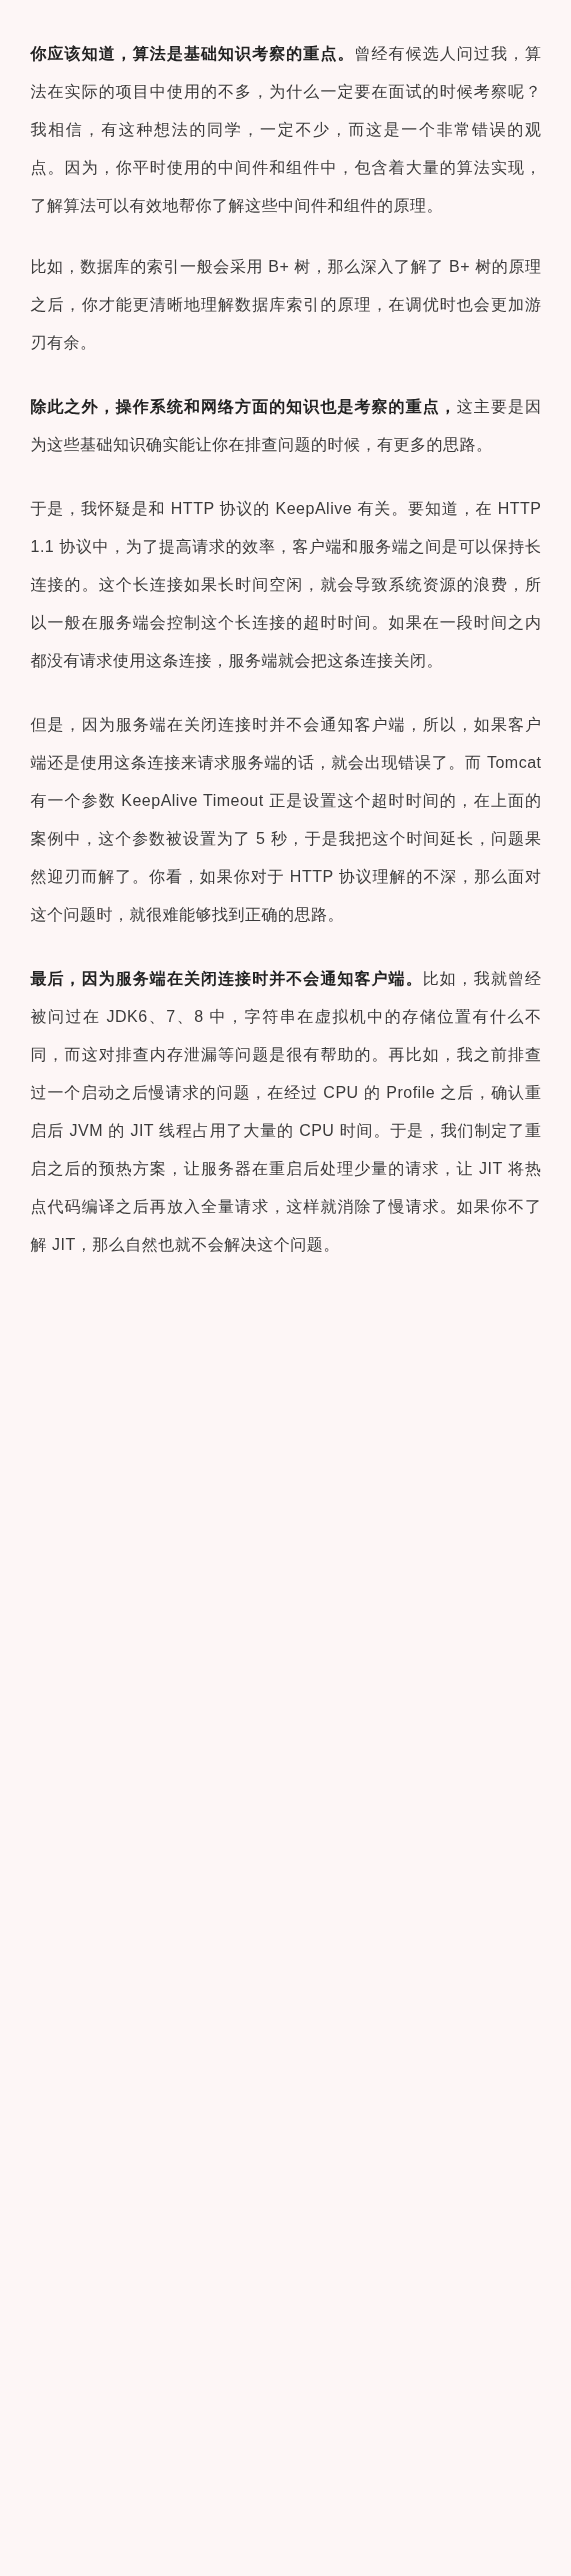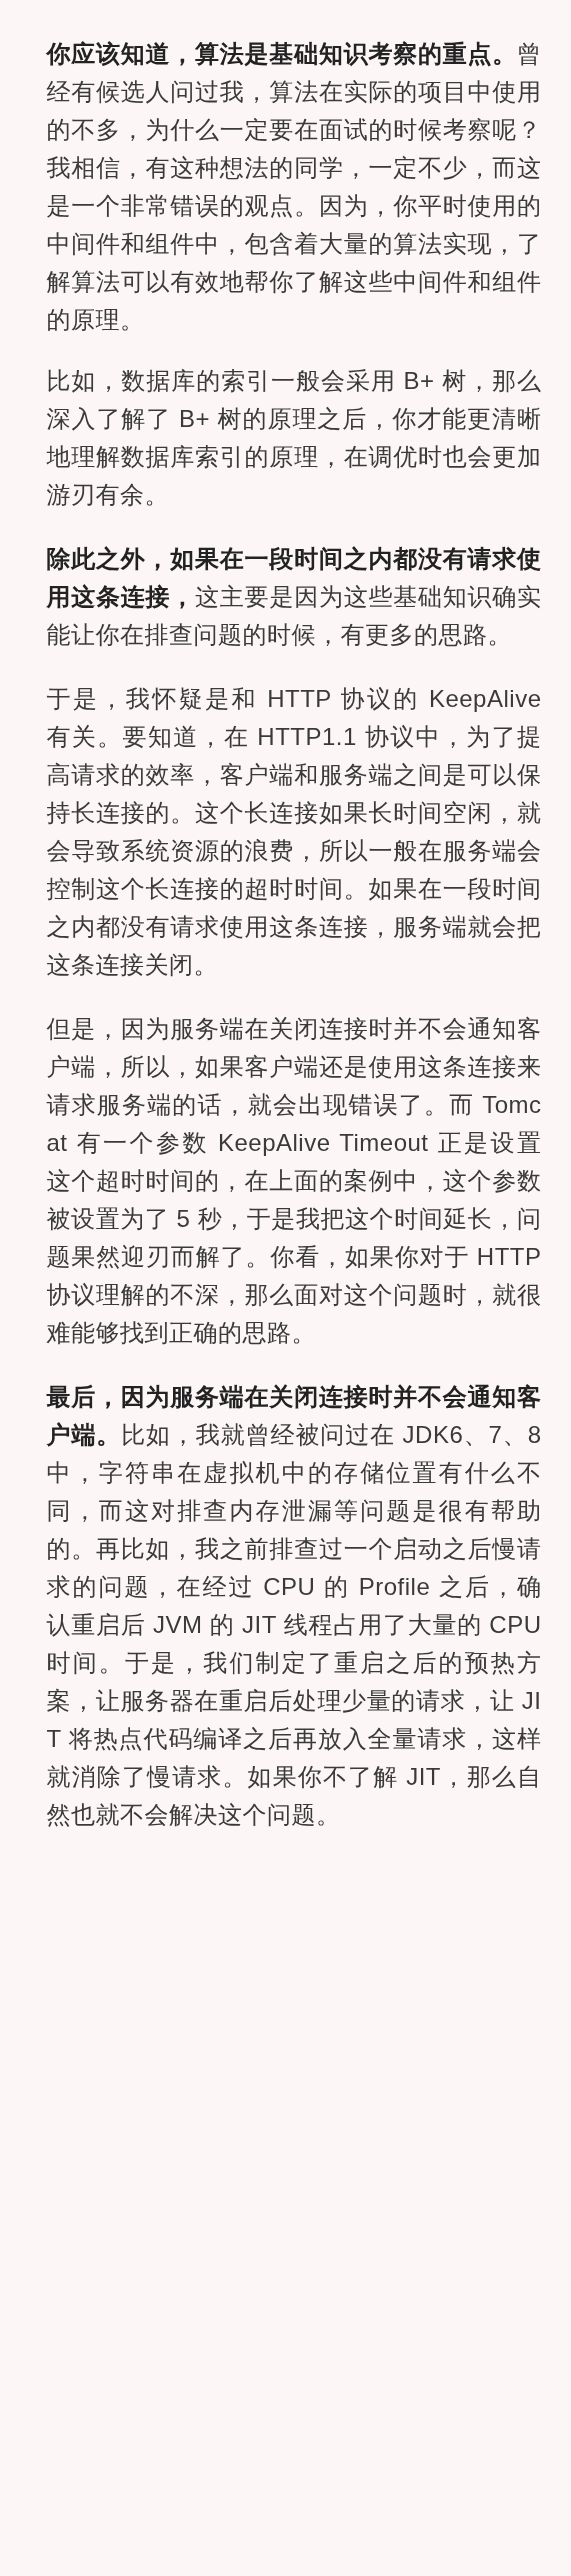--- a/index.html
+++ b/index.html
@@ -13,26 +13,26 @@
     font-family: "Liberation Sans", "DejaVu Sans", sans-serif;
   }
   .article {
     width: 572px;
     min-height: 2576px;
     background: #fdf6f6;
     padding: 35px 30.5px 46px 30.5px;
   }
   .para {
     color: #3a3a3a;
-    font-size: 24px;
+    font-size: 16px;
     line-height: 38px;
     letter-spacing: 0.5px;
     text-align: justify;
     text-justify: inter-character;
-    margin: 0 0 26px 16px;
+    margin: 0 0 26px 0;
     word-break: break-all;
   }
   .para:last-child { margin-bottom: 0; }
   .para strong {
     font-weight: bold;
     color: #222222;
   }
   .lead {
     margin-bottom: 23px;
   }
@@ -40,21 +40,21 @@
 </head>
 <body>
 
 <div class="article" style="background: rgb(253, 246, 246);">
 
   <p class="para lead"><strong>你应该知道，算法是基础知识考察的重点。</strong><span>曾经有候选人问过我，算法在实际的项目中使用的不多，为什么一定要在面试的时候考察呢？我相信，有这种想法的同学，一定不少，而这是一个非常错误的观点。因为，你平时使用的中间件和组件中，包含着大量的算法实现，了解算法可以有效地帮你了解这些中间件和组件的原理。</span></p>
 
   <p class="para"><span>比如，数据库的索引一般会采用 B+ 树，那么深入了解了 B+ 树的原理之后，你才能更清晰地理解数据库索引的原理，在调优时也会更加游刃有余。</span></p>
 
 
-  <p class="para"><strong>除此之外，如果在一段时间之内都没有请求使用这条连接，</strong><span>这主要是因为这些基础知识确实能让你在排查问题的时候，有更多的思路。</span></p>
+  <p class="para"><strong>除此之外，操作系统和网络方面的知识也是考察的重点，</strong><span>这主要是因为这些基础知识确实能让你在排查问题的时候，有更多的思路。</span></p>
 
 
   <p class="para"><span>于是，我怀疑是和 HTTP 协议的 KeepAlive 有关。要知道，在 HTTP1.1 协议中，为了提高请求的效率，客户端和服务端之间是可以保持长连接的。这个长连接如果长时间空闲，就会导致系统资源的浪费，所以一般在服务端会控制这个长连接的超时时间。如果在一段时间之内都没有请求使用这条连接，服务端就会把这条连接关闭。</span></p>
 
   <p class="para"><span>但是，因为服务端在关闭连接时并不会通知客户端，所以，如果客户端还是使用这条连接来请求服务端的话，就会出现错误了。而 Tomcat 有一个参数 KeepAlive Timeout 正是设置这个超时时间的，在上面的案例中，这个参数被设置为了 5 秒，于是我把这个时间延长，问题果然迎刃而解了。你看，如果你对于 HTTP 协议理解的不深，那么面对这个问题时，就很难能够找到正确的思路。</span></p>
 
   <p class="para"><strong>最后，因为服务端在关闭连接时并不会通知客户端。</strong><span>比如，我就曾经被问过在 JDK6、7、8 中，字符串在虚拟机中的存储位置有什么不同，而这对排查内存泄漏等问题是很有帮助的。再比如，我之前排查过一个启动之后慢请求的问题，在经过 CPU 的 Profile 之后，确认重启后 JVM 的 JIT 线程占用了大量的 CPU 时间。于是，我们制定了重启之后的预热方案，让服务器在重启后处理少量的请求，让 JIT 将热点代码编译之后再放入全量请求，这样就消除了慢请求。如果你不了解 JIT，那么自然也就不会解决这个问题。</span></p>
 
 </div>
 

